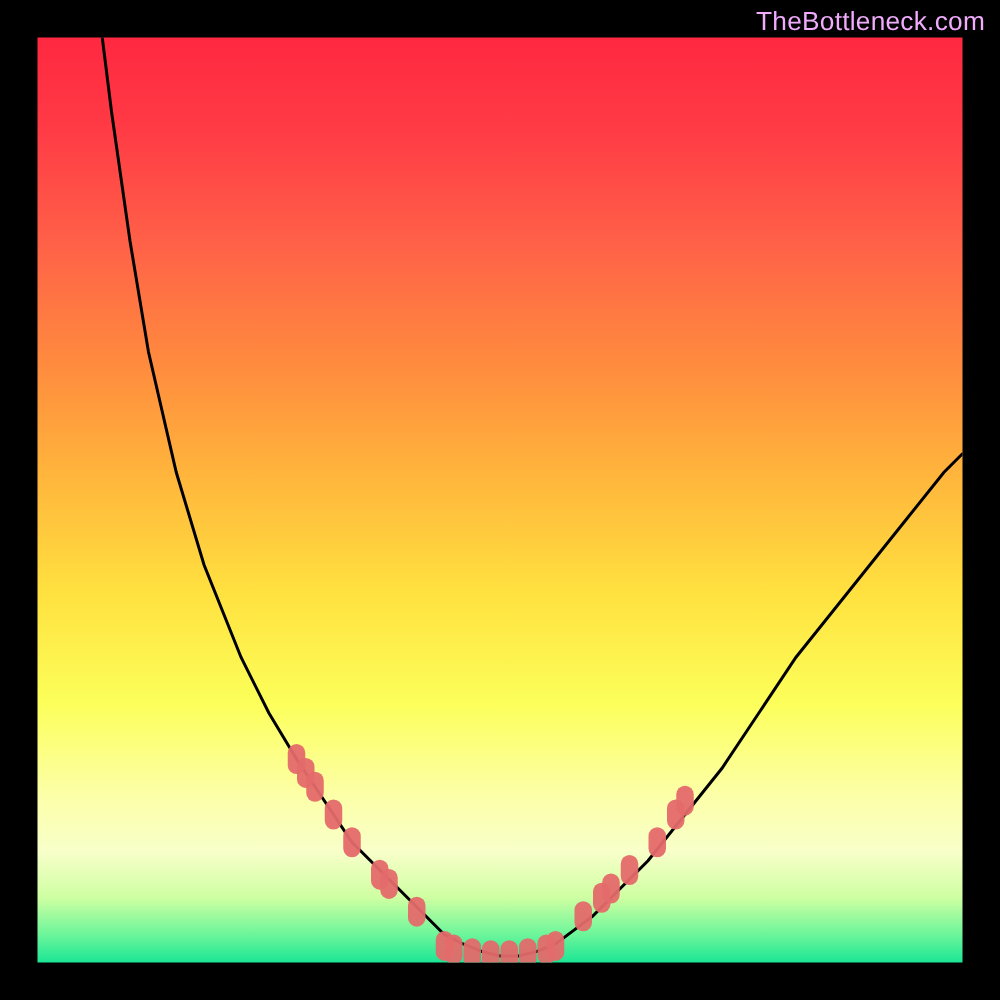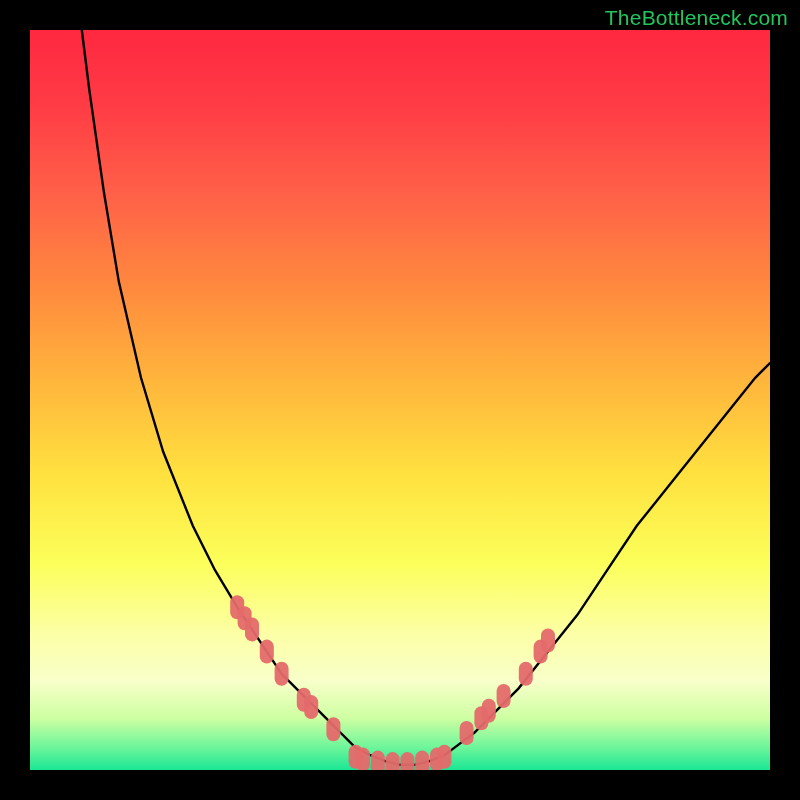--- a/index.html
+++ b/index.html
@@ -46,21 +46,21 @@
     left: 0;
     top: 0;
     width: 740px;
     height: 740px;
     display: block;
   }
   .attribution {
     position: absolute;
     top: 6px;
     right: 12px;
-    color: #22c55e;
+    color: #f0abfc;
     font-size: 21px;
     font-weight: 500;
     letter-spacing: 0.2px;
   }
 </style>
 </head>
 <body>
 
 <div class="frame">
   <div class="plot">

